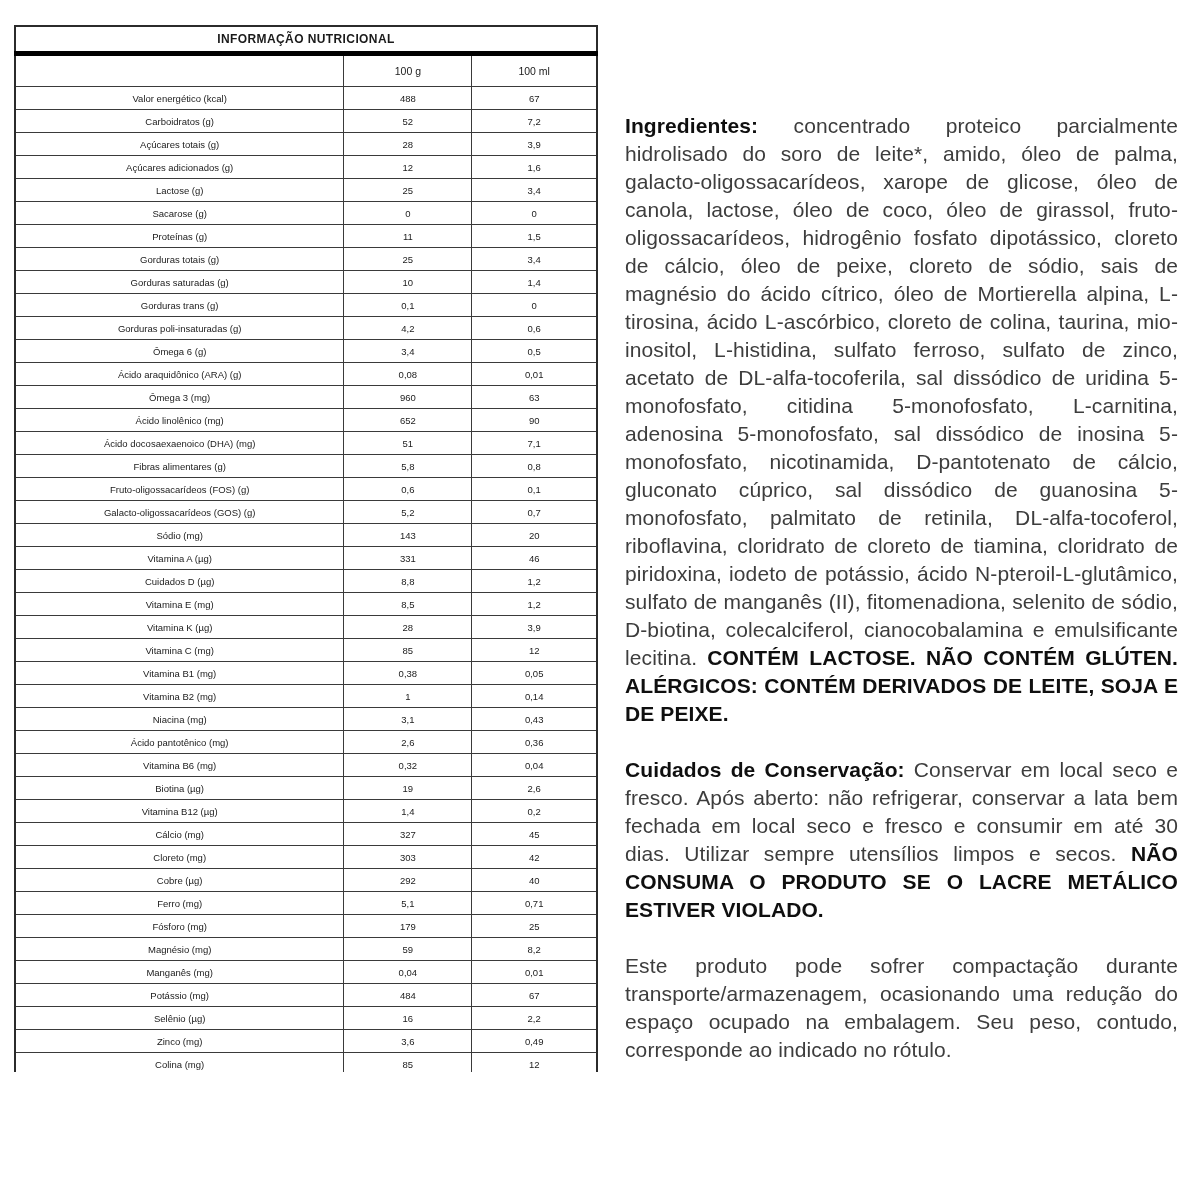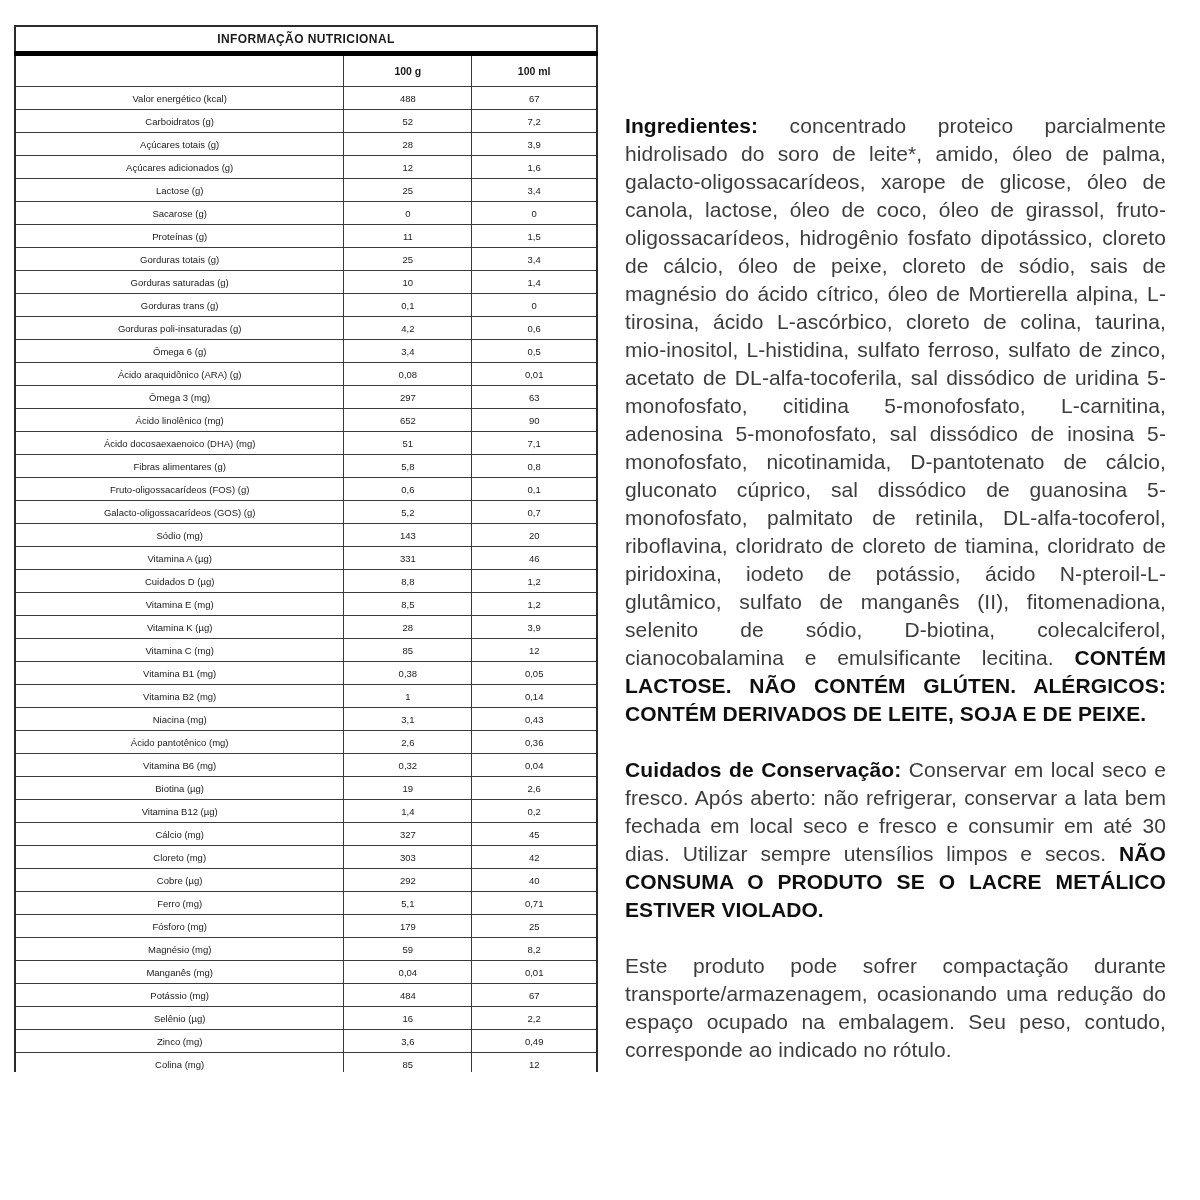--- a/index.html
+++ b/index.html
@@ -34,41 +34,41 @@
   tr.title-row th {
     height: 24px;
     font-size: 12px;
     font-weight: bold;
     letter-spacing: 0.4px;
     border-bottom: 5px solid #000000;
   }
   tr.head-row th {
     height: 30px;
     font-size: 10.5px;
-    font-weight: bold;
+    font-weight: normal;
   }
   tbody.rows td {
     height: 22px;
     font-size: 9.5px;
     font-weight: normal;
   }
 
   
   .info {
     position: absolute;
     left: 625px;
     top: 112px;
     width: 553px;
     font-size: 21px;
     line-height: 28px;
     color: #3d3d3d;
     text-align: justify;
     letter-spacing: 0.1px;
   }
-  .info p { margin: 0 12px 28px 0; }
+  .info p { margin: 0 0 28px 0; }
   .info strong, .info .b { font-weight: bold; color: #0f0f0f; }
   .info p.source { text-align: left; }
 </style>
 </head>
 <body>
 
 <div class="page">
 
   <table class="nutri">
     <colgroup>
@@ -147,21 +147,21 @@
         <td>3,4</td>
         <td>0,5</td>
       </tr>
         <tr>
         <td>Ácido araquidônico (ARA) (g)</td>
         <td>0,08</td>
         <td>0,01</td>
       </tr>
         <tr>
         <td>Ômega 3 (mg)</td>
-        <td>297</td>
+        <td>960</td>
         <td>63</td>
       </tr>
         <tr>
         <td>Ácido linolênico (mg)</td>
         <td>652</td>
         <td>90</td>
       </tr>
         <tr>
         <td>Ácido docosaexaenoico (DHA) (mg)</td>
         <td>51</td>

